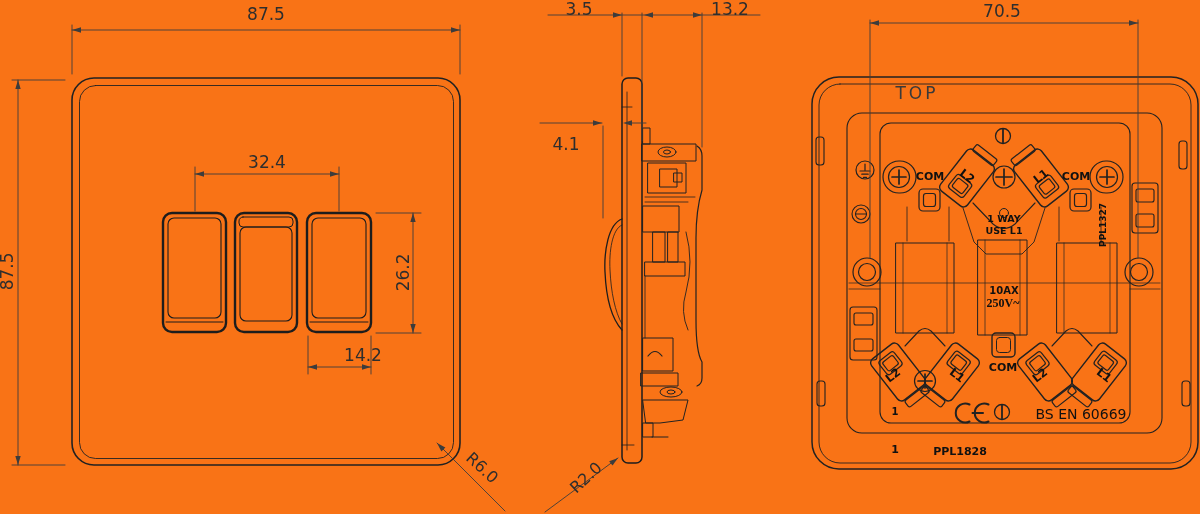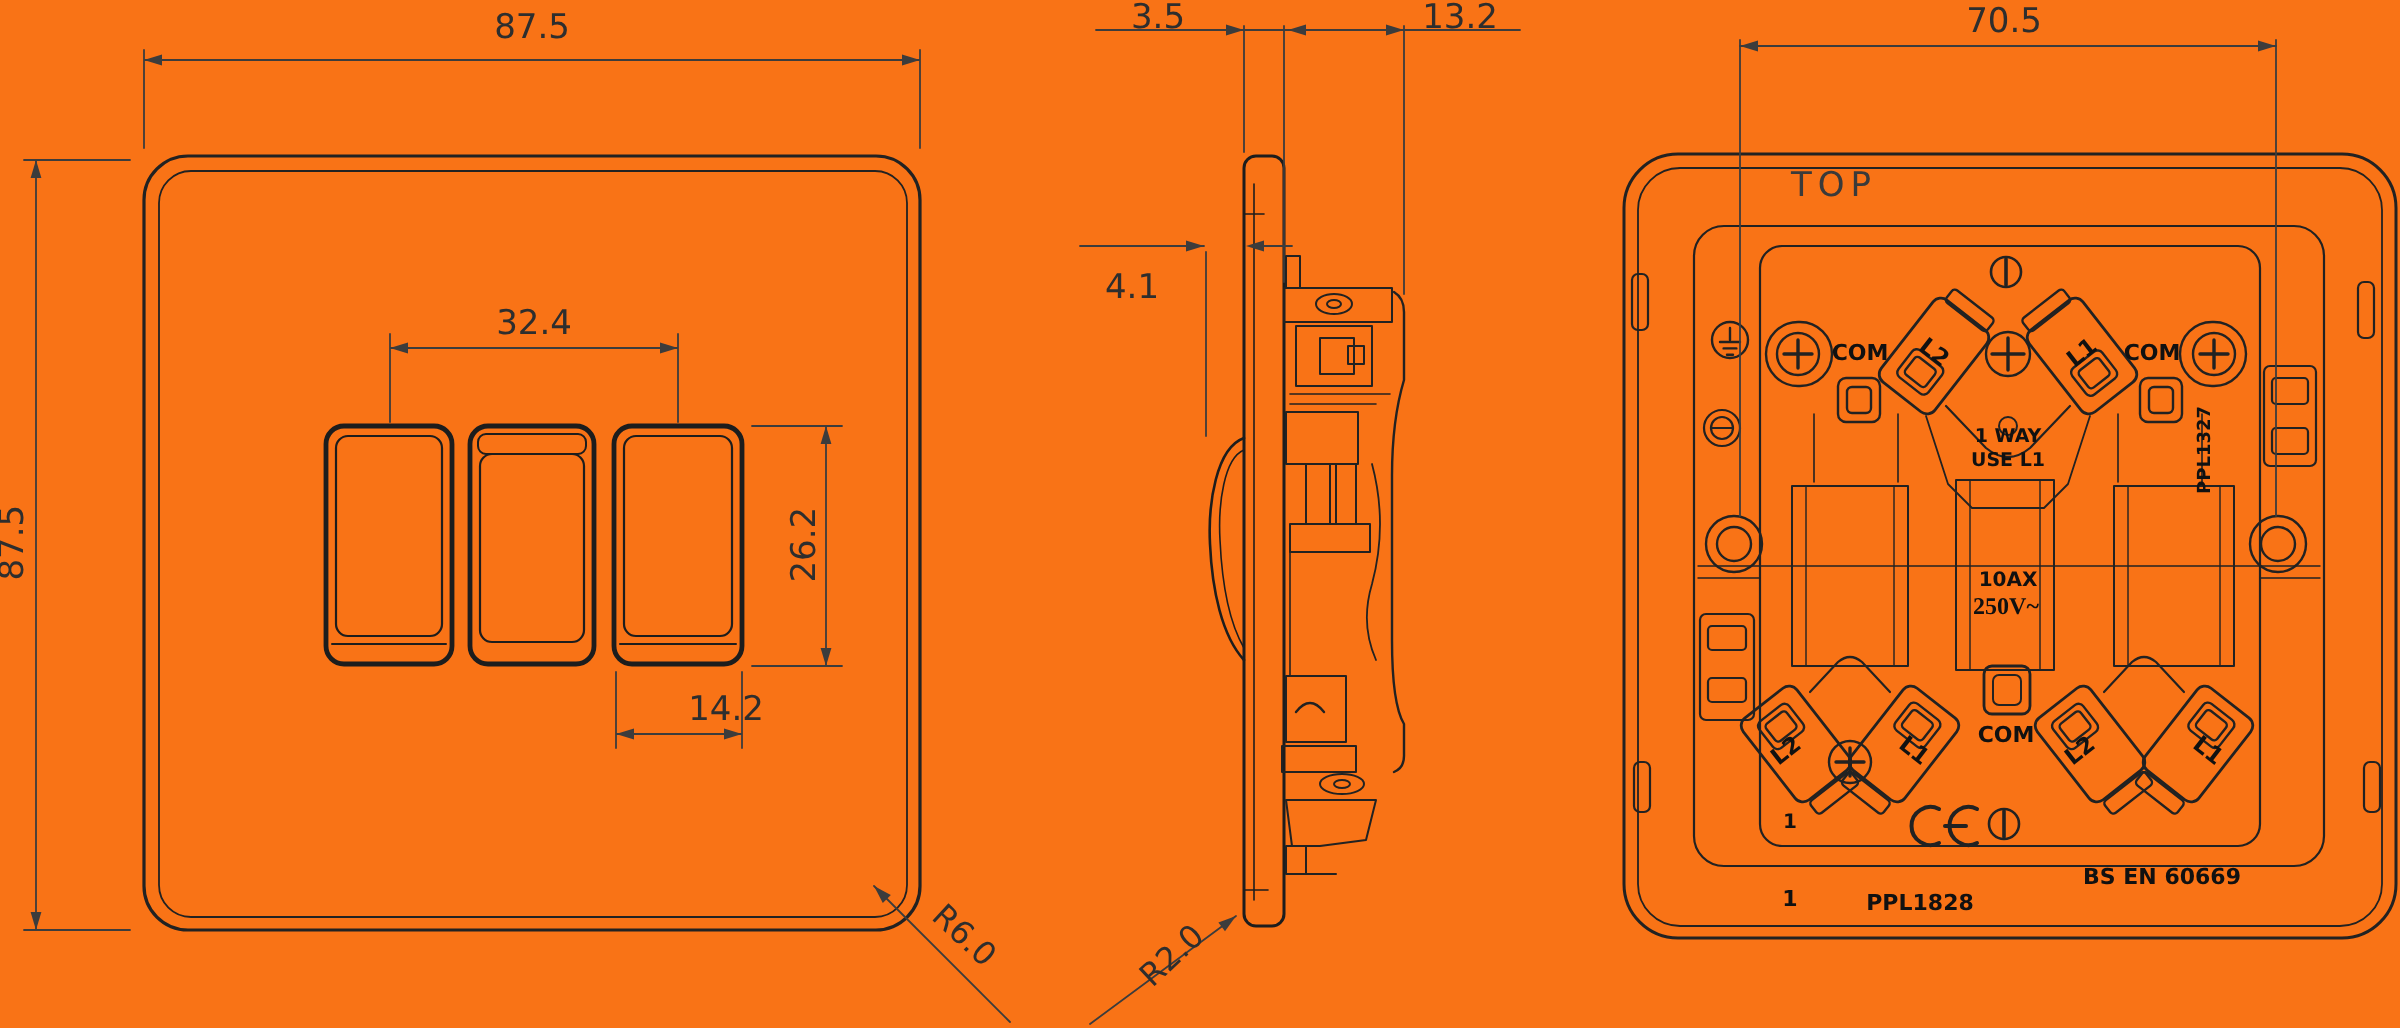--- a/index.html
+++ b/index.html
@@ -11,21 +11,21 @@
   .lbl.small{font-size:11px;font-weight:bold;color:#111;}
   .rot90{transform:rotate(-90deg);transform-origin:50% 50%;}
   .r43{transform:rotate(43deg);transform-origin:50% 50%;}
   .rm43{transform:rotate(-43deg);transform-origin:50% 50%;}
   .r38{transform:rotate(38deg);transform-origin:50% 50%;}
   .rm38{transform:rotate(-38deg);transform-origin:50% 50%;}
   .top-label{font-size:17px;letter-spacing:3px;color:#3a3a3a;font-weight:400;}
   .tiny{font-size:9.5px;font-weight:bold;color:#111;}
   .pno{font-size:11px;font-weight:bold;color:#111;}
   .vpno{font-size:9px;font-weight:bold;color:#111;}
-  .std{font-size:11px;font-weight:bold;color:#111;margin-top:26px;}
+  .std{font-size:14px;font-weight:normal;color:#111;}
 </style>
 </head>
 <body>
 
 <div id="canvas">
 
   <svg style="left:0" width="540" height="514" viewBox="0 0 540 514" fill="none" stroke-linejoin="round" stroke-linecap="round">
     <g stroke="#222">
       <rect x="72" y="78" width="388" height="387" rx="22" stroke-width="1.6"></rect>
       <rect x="79.5" y="85.5" width="374" height="373" rx="16" stroke-width="0.9"></rect>

